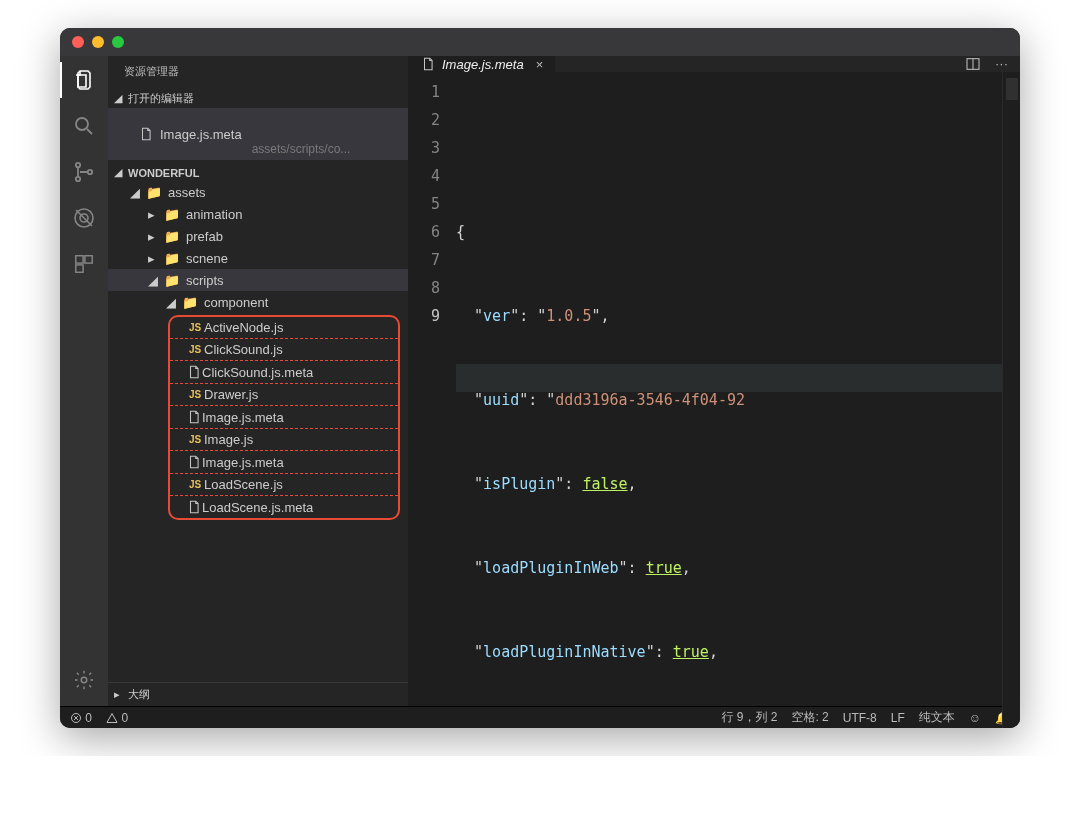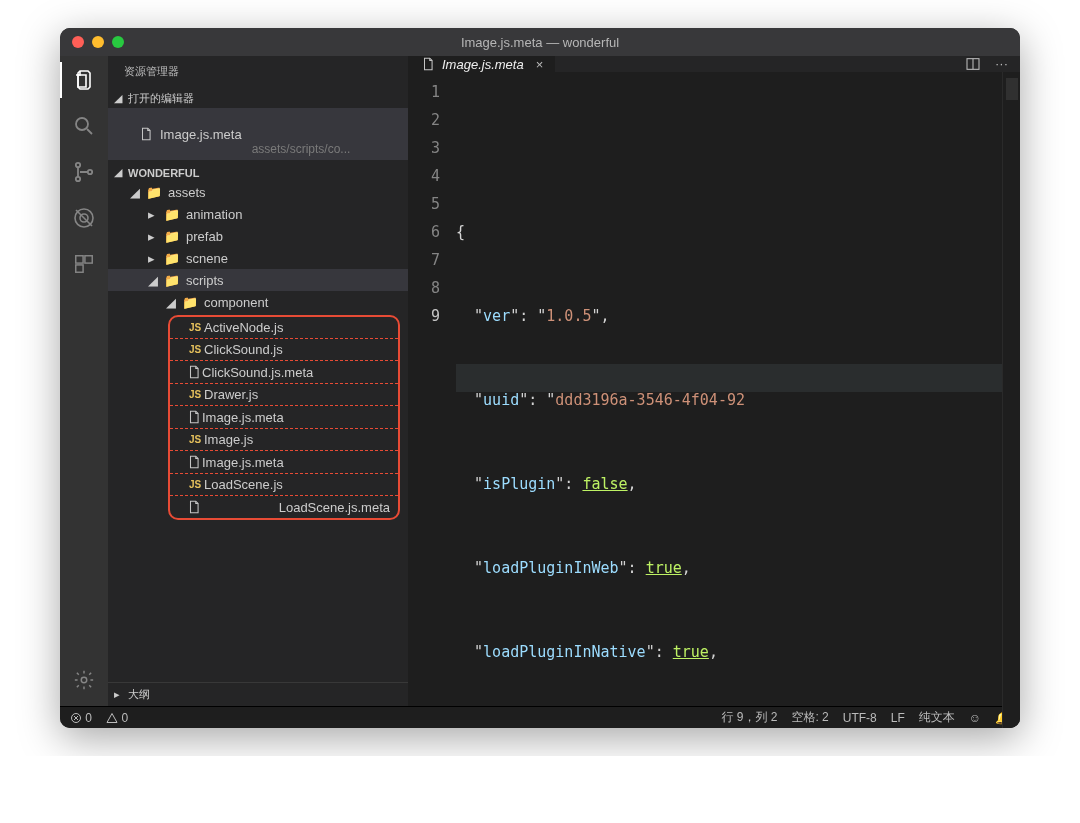--- a/index.html
+++ b/index.html
@@ -26,21 +26,21 @@
   .tree { font-size:13px; padding-bottom:10px; }
   .tree-row { display:flex; align-items:center; gap:6px; padding:3px 8px; cursor:pointer; white-space:nowrap; }
   .tree-row.selected { background:#37373d; }
   .tree-row .label { color:#ccc; }
   .ind-1{padding-left:22px;} .ind-2{padding-left:40px;} .ind-3{padding-left:58px;}
   .icon { width:16px; height:16px; display:inline-flex; align-items:center; justify-content:center; }
   .folder-icon{color:#c09553;} .file-icon{color:#c5c5c5;}
   .js-badge { font-size:10px; font-weight:700; color:#e6c15c; width:18px; text-align:center; }
   .highlight-box { border:2px solid #e84b35; border-radius:10px; margin:2px 8px 2px 60px; }
   .hl-row { display:flex; align-items:center; gap:0; padding:3px 8px 3px 16px; border-bottom:1px dashed #e84b35; }
-  .hl-row:last-child { border-bottom:none;justify-content:space-between; }
+  .hl-row:last-child { border-bottom:none; }
   .editor { flex:1; display:flex; flex-direction:column; background:#1e1e1e; min-width:0; }
   .tabs { display:flex; align-items:center; background:#252526; height:35px; }
   .tab { display:flex; align-items:center; gap:6px; padding:0 12px; height:100%; background:#1e1e1e; color:#eee; font-style:italic; position:relative; border-right:1px solid #252526; cursor:pointer; }
   .tab .close-x { color:#bbb; font-style:normal; margin-left:6px; cursor:pointer; }
   .tabs .spacer { flex:1; }
   .tab-actions { display:flex; gap:14px; padding-right:12px; color:#bbb; }
   .code-area { flex:1; display:flex; font-family:Menlo,Consolas,monospace; font-size:15px; line-height:28px; position:relative; }
   .gutter { width:44px; text-align:right; color:#858585; padding:6px 12px 0 0; user-select:none; }
   .code { flex:1; padding:6px 0 0 4px; white-space:pre; color:#d4d4d4; position:relative; }
   .tok-str { color:#ce9178; } .tok-key { color:#9cdcfe; } .tok-bool { color:#bef264;text-decoration:underline; }
@@ -56,21 +56,20 @@
 </head>
 <body>
 
 <div class="window">
   <div class="titlebar">
     <div class="traffic">
       <span class="tl-close"></span>
       <span class="tl-min"></span>
       <span class="tl-max"></span>
     </div>
-    <div class="titlebar-title">Image.js.meta — wonderful</div>
   </div>
 
   <div class="body">
     <div class="activitybar">
       <div class="ab-item active">
         <svg width="24" height="24" viewBox="0 0 24 24" fill="none" stroke="currentColor" stroke-width="1.6">
             <path d="M8 3h8l2 2v14l-2 2H8l-2-2V5l2-2z"></path>
             <path d="M8 3v4H4"></path>
             <path d="M6 7h8v12H6z" fill="none"></path>
           </svg>

